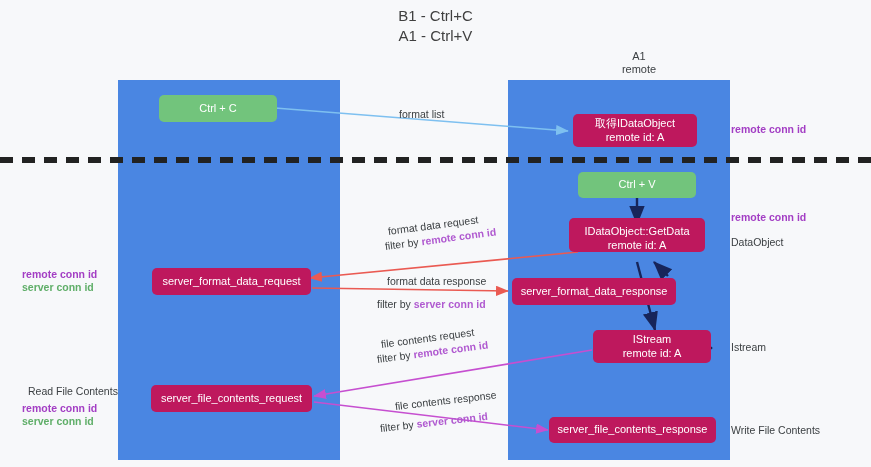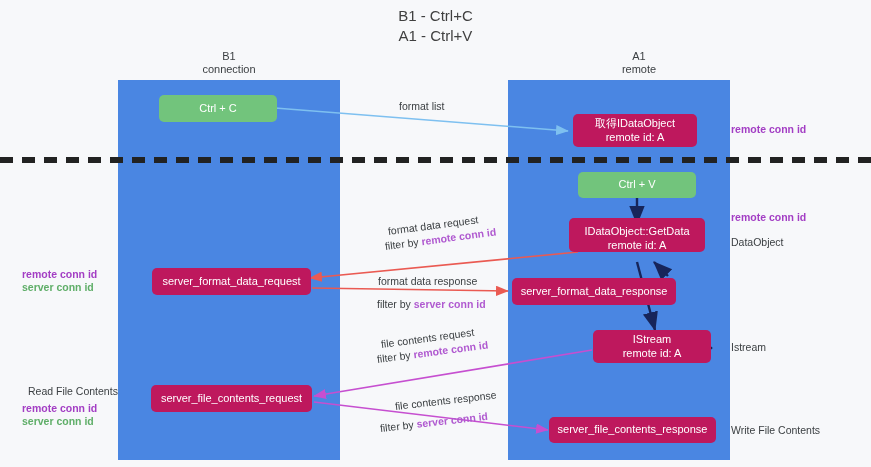--- a/index.html
+++ b/index.html
@@ -56,22 +56,20 @@
 <body>
 
 <div id="stage">
 
   <div class="band" style="left:118px;top:80px;width:222px;height:380px;"></div>
   <div class="band" style="left:508px;top:80px;width:222px;height:380px;"></div>
 
   <div class="title">B1 - Ctrl+C
 A1 - Ctrl+V</div>
 
-  <div class="colhead" style="left:149px;top:50px;width:160px;">B1
-connection</div>
   <div class="colhead" style="left:559px;top:50px;width:160px;">A1
 remote</div>
 
   <svg class="arrows" viewBox="0 0 871 467">
     <defs>
       <marker id="ah-blue" markerWidth="9" markerHeight="9" refX="7.5" refY="3.2" orient="auto">
         <path d="M0,0 L8,3.2 L0,6.4 z" fill="#7ec0f0"></path>
       </marker>
       <marker id="ah-red" markerWidth="9" markerHeight="9" refX="7.5" refY="3.2" orient="auto">
         <path d="M0,0 L8,3.2 L0,6.4 z" fill="#ea5a52"></path>
@@ -137,28 +135,28 @@
   </div>
 
   <div class="box orange" style="left:549px;top:417px;width:167px;height:26px;">
     <span>server_file_contents_response</span>
   </div>
 
   <div class="box orange" style="left:151px;top:385px;width:161px;height:27px;">
     <span>server_file_contents_request</span>
   </div>
 
-  <div class="lbl dark" style="left:399px;top:100px;">format list</div>
+  <div class="lbl dark" style="left:399px;top:108px;">format list</div>
 
   <div class="lbl dark rot-up" style="left:388px;top:225px;">format data request</div>
   <div class="lbl dark rot-up" style="left:385px;top:240px;">
     <span>filter by </span><span class="p">remote conn id</span>
   </div>
 
-  <div class="lbl dark" style="left:378px;top:275px;">format data response</div>
+  <div class="lbl dark" style="left:387px;top:275px;">format data response</div>
   <div class="lbl dark" style="left:377px;top:298px;">
     <span>filter by </span><span class="p">server conn id</span>
   </div>
 
   <div class="lbl dark rot-up" style="left:381px;top:338px;">file contents request</div>
   <div class="lbl dark rot-up" style="left:377px;top:353px;">
     <span>filter by </span><span class="p">remote conn id</span>
   </div>
 
   <div class="lbl dark rot-dn" style="left:395px;top:400px;">file contents response</div>

